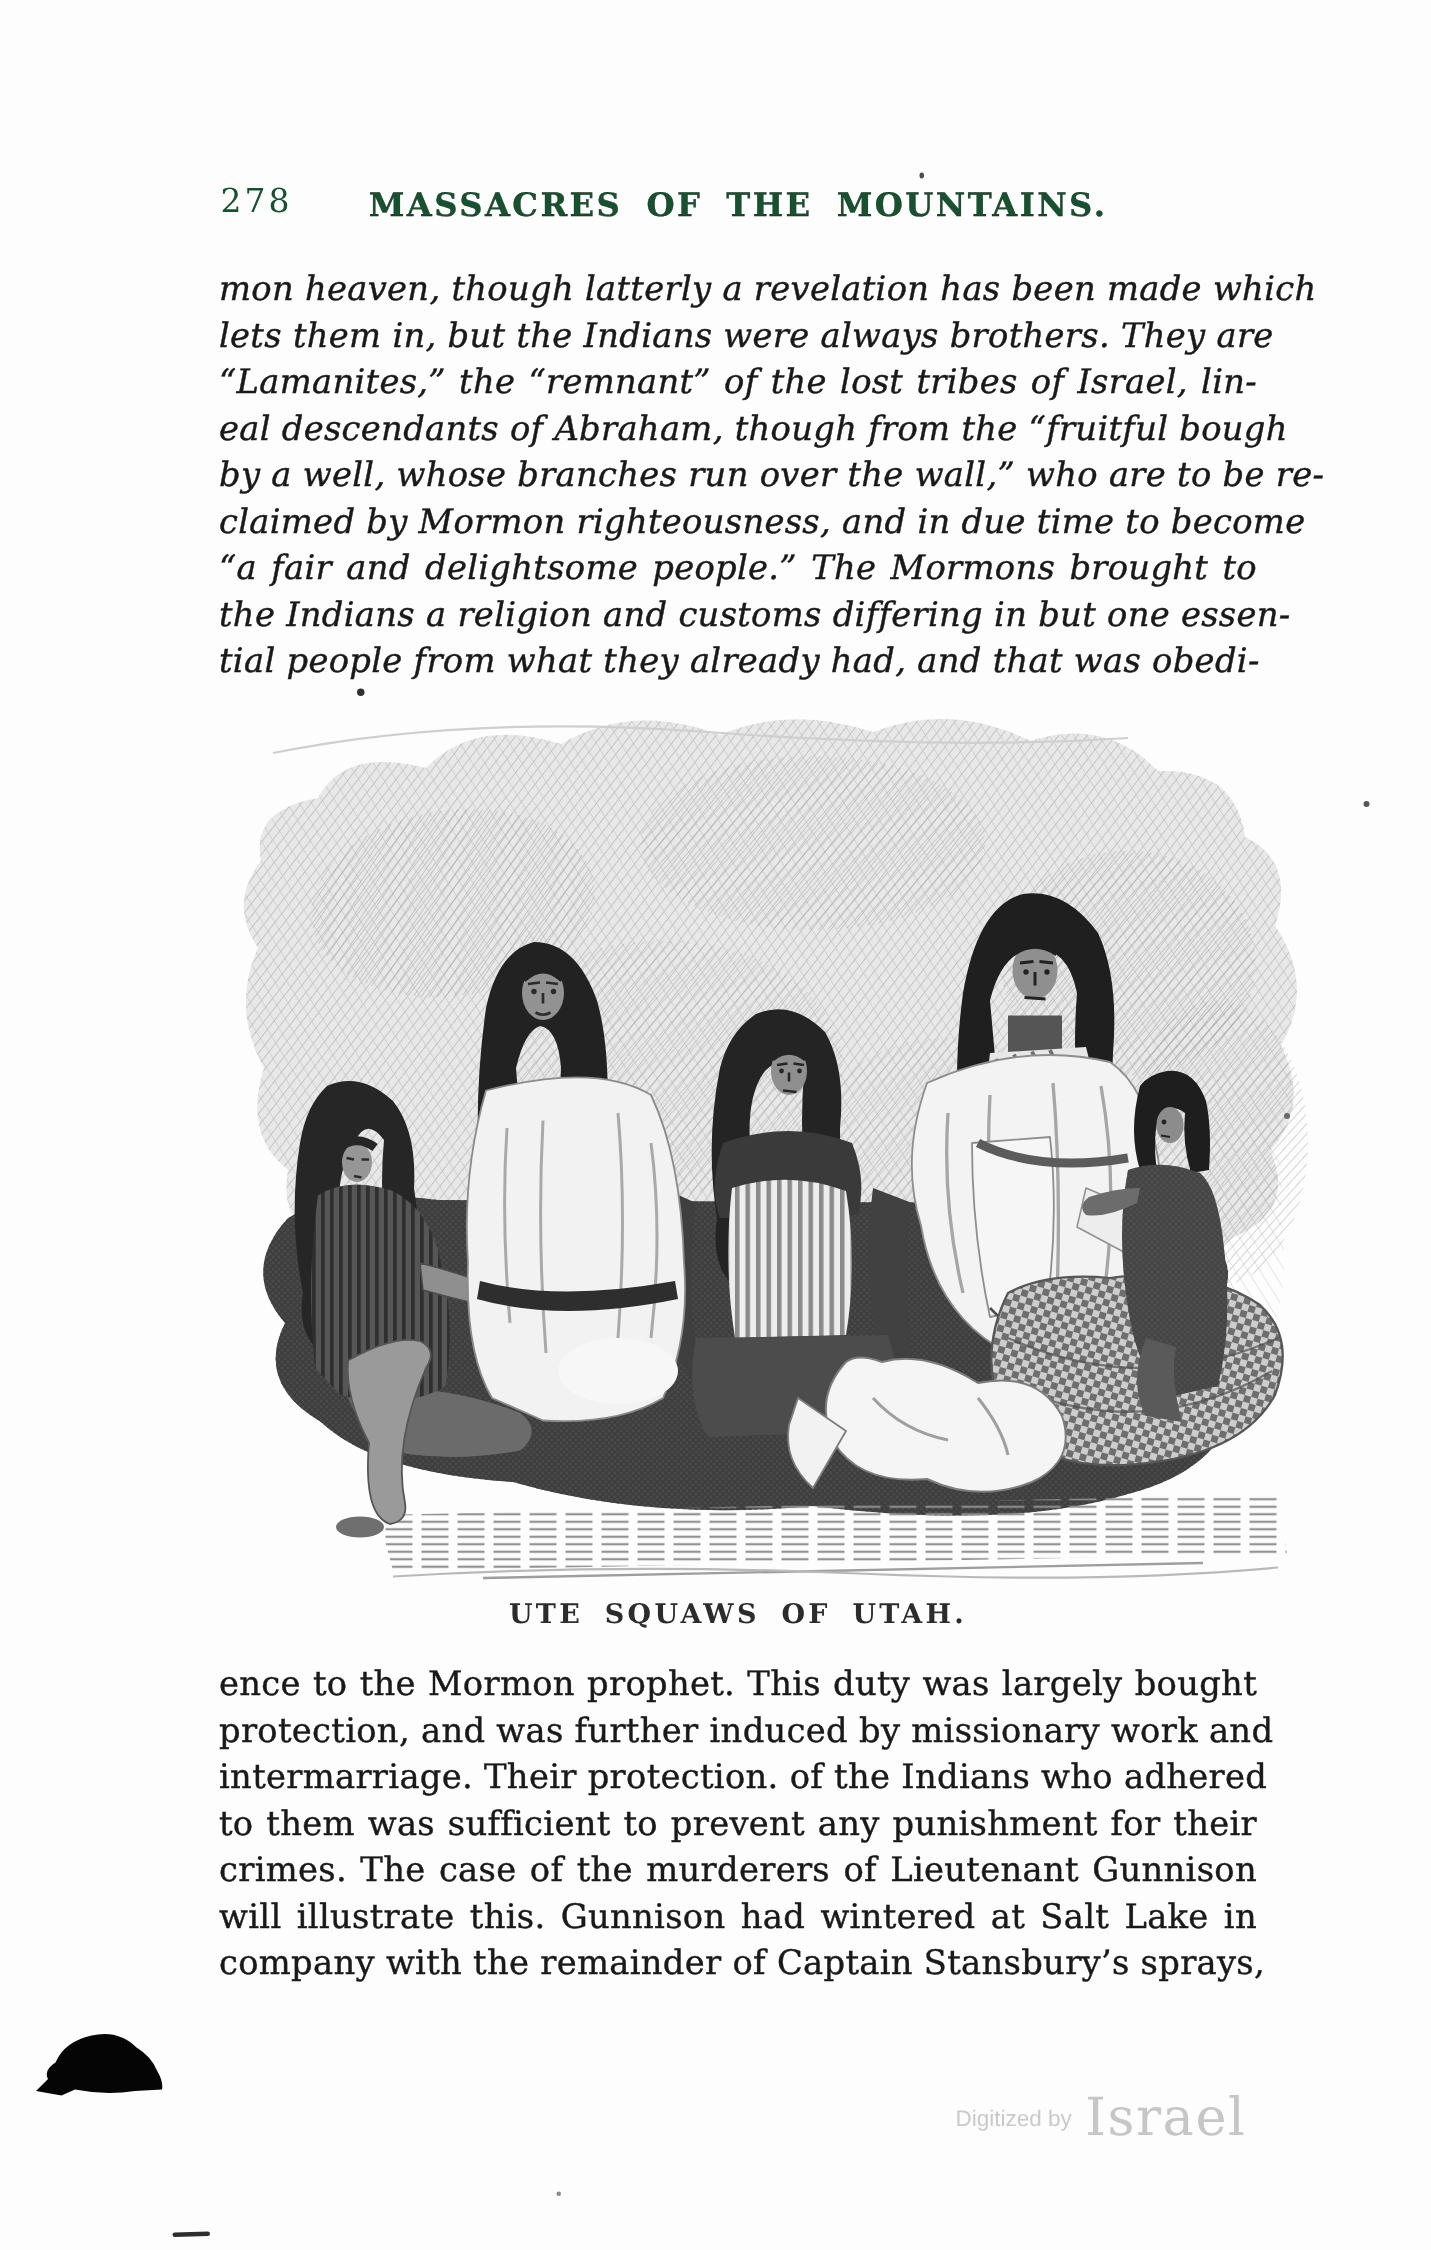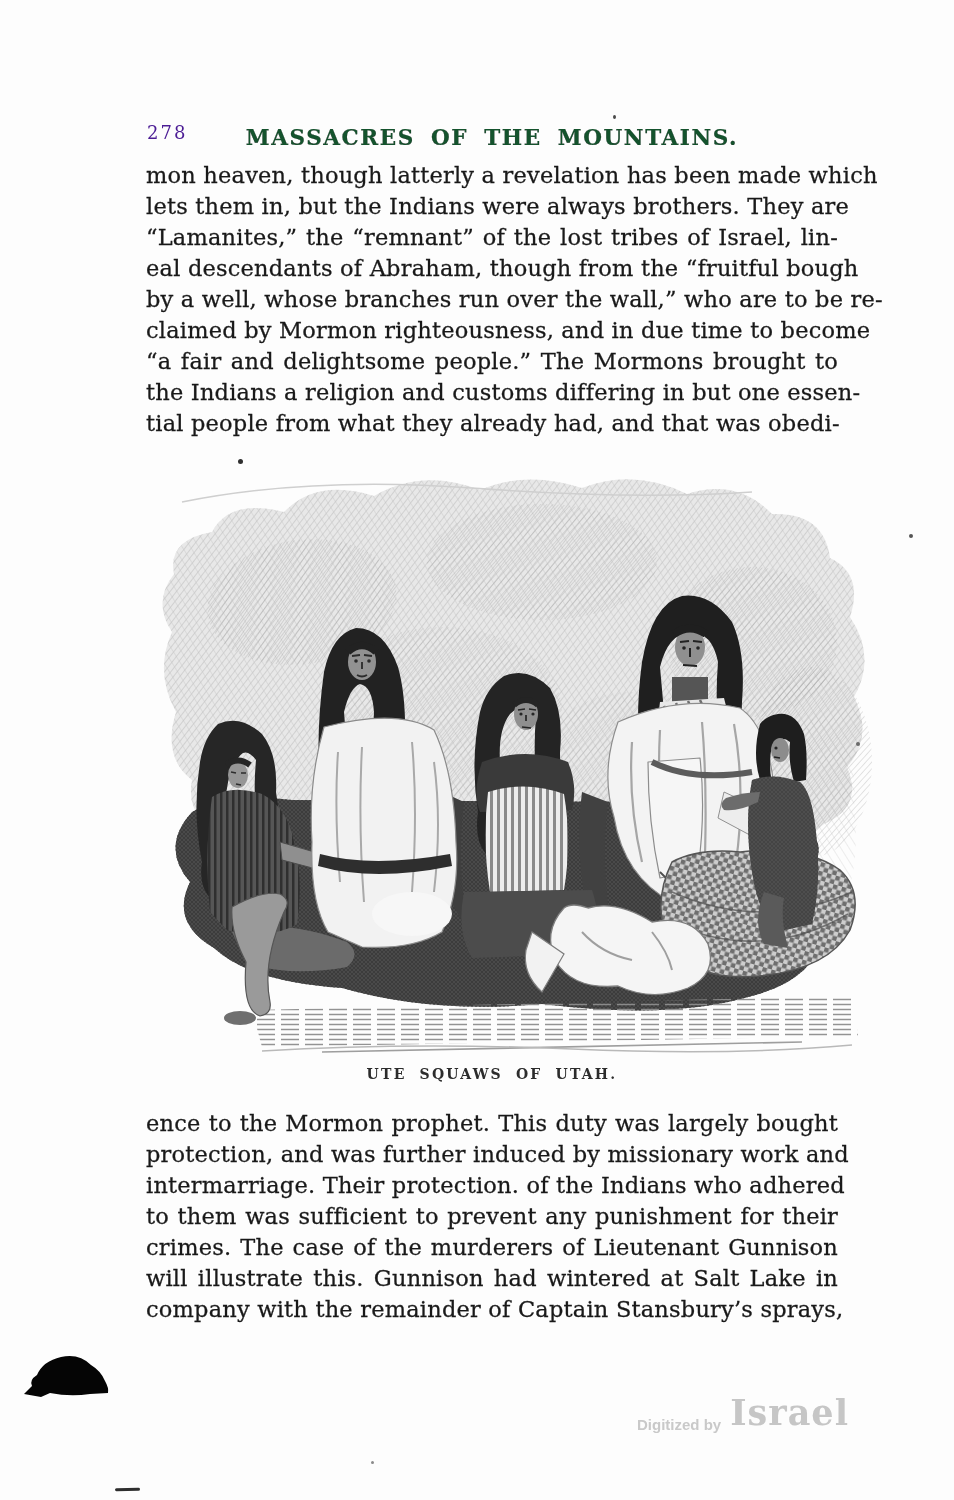--- a/index.html
+++ b/index.html
@@ -7,49 +7,49 @@
     width:954px; height:1500px; position:relative;
     background:#ffffff; overflow:hidden;
     font-family:"DejaVu Serif","Liberation Serif",serif;
   }
   .page {
     position:absolute; inset:0; background:#fdfdfd; color:#1b1b1b;
   }
   
   .folio {
     position:absolute; left:147px; top:122px;
-    font-size:18px; letter-spacing:2px; color:#4c1d95;
+    font-size:22px; letter-spacing:2px; color:#14532d;
   }
   .running-header {
     position:absolute; left:146px; top:125px; width:692px;
     text-align:center; font-size:21.5px; font-weight:bold;
     letter-spacing:1.6px; word-spacing:7px; color:#14532d;
     -webkit-text-stroke:0.2px #161616;
   }
   
   .body-block { position:absolute; left:146px; width:692px; }
-  .p1 { top:160px; }
+  .p1 { top:178px;font-style:italic; }
   .p2 { top:1108px; }
   .text-line {
     font-size:22.5px; line-height:31px; height:31px;
     text-align:justify; text-align-last:justify;
     white-space:nowrap; letter-spacing:0.2px;
     color:#191919; -webkit-text-stroke:0.28px #1b1b1b;
   }
   
   .engraving { position:absolute; left:112px; top:462px; width:776px; height:600px; }
   .caption {
     position:absolute; left:146px; top:1066px; width:692px;
-    text-align:center; font-size:14px; font-weight:bold;
+    text-align:center; font-size:18px; font-weight:bold;
     letter-spacing:2.2px; word-spacing:6px; color:#2c2c2c;
   }
   
   .watermark {
     position:absolute; left:637px; top:1392px;
-    display:flex; align-items:flex-end; gap:9px;font-weight:bold;
+    display:flex; align-items:center; gap:9px;
   }
   .wm-prefix {
     font-family:"Liberation Sans","DejaVu Sans",sans-serif;
     font-size:15px; color:#c9c9c9;
   }
   .wm-logo {
     font-family:"DejaVu Serif","Liberation Serif",serif;
     font-size:35px; color:#c6c6c6; letter-spacing:1px;
   }
   

